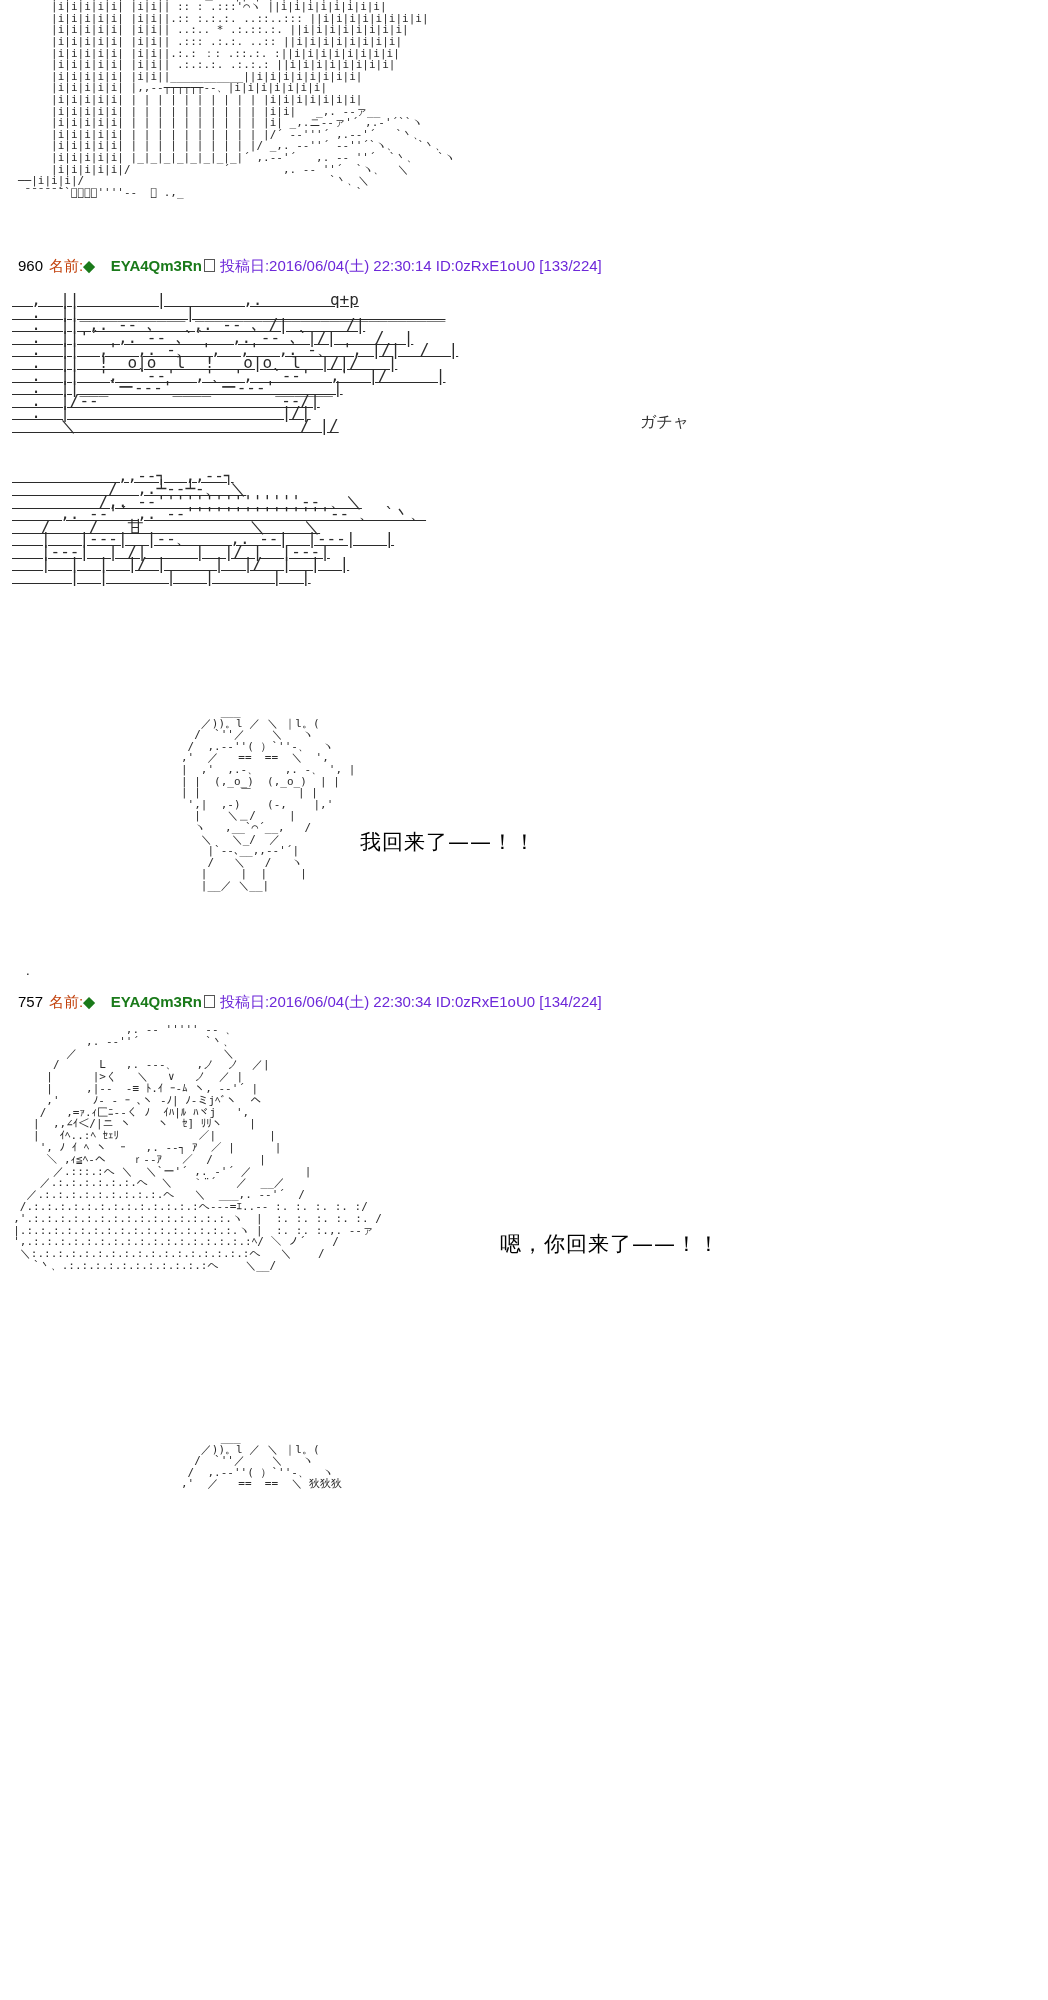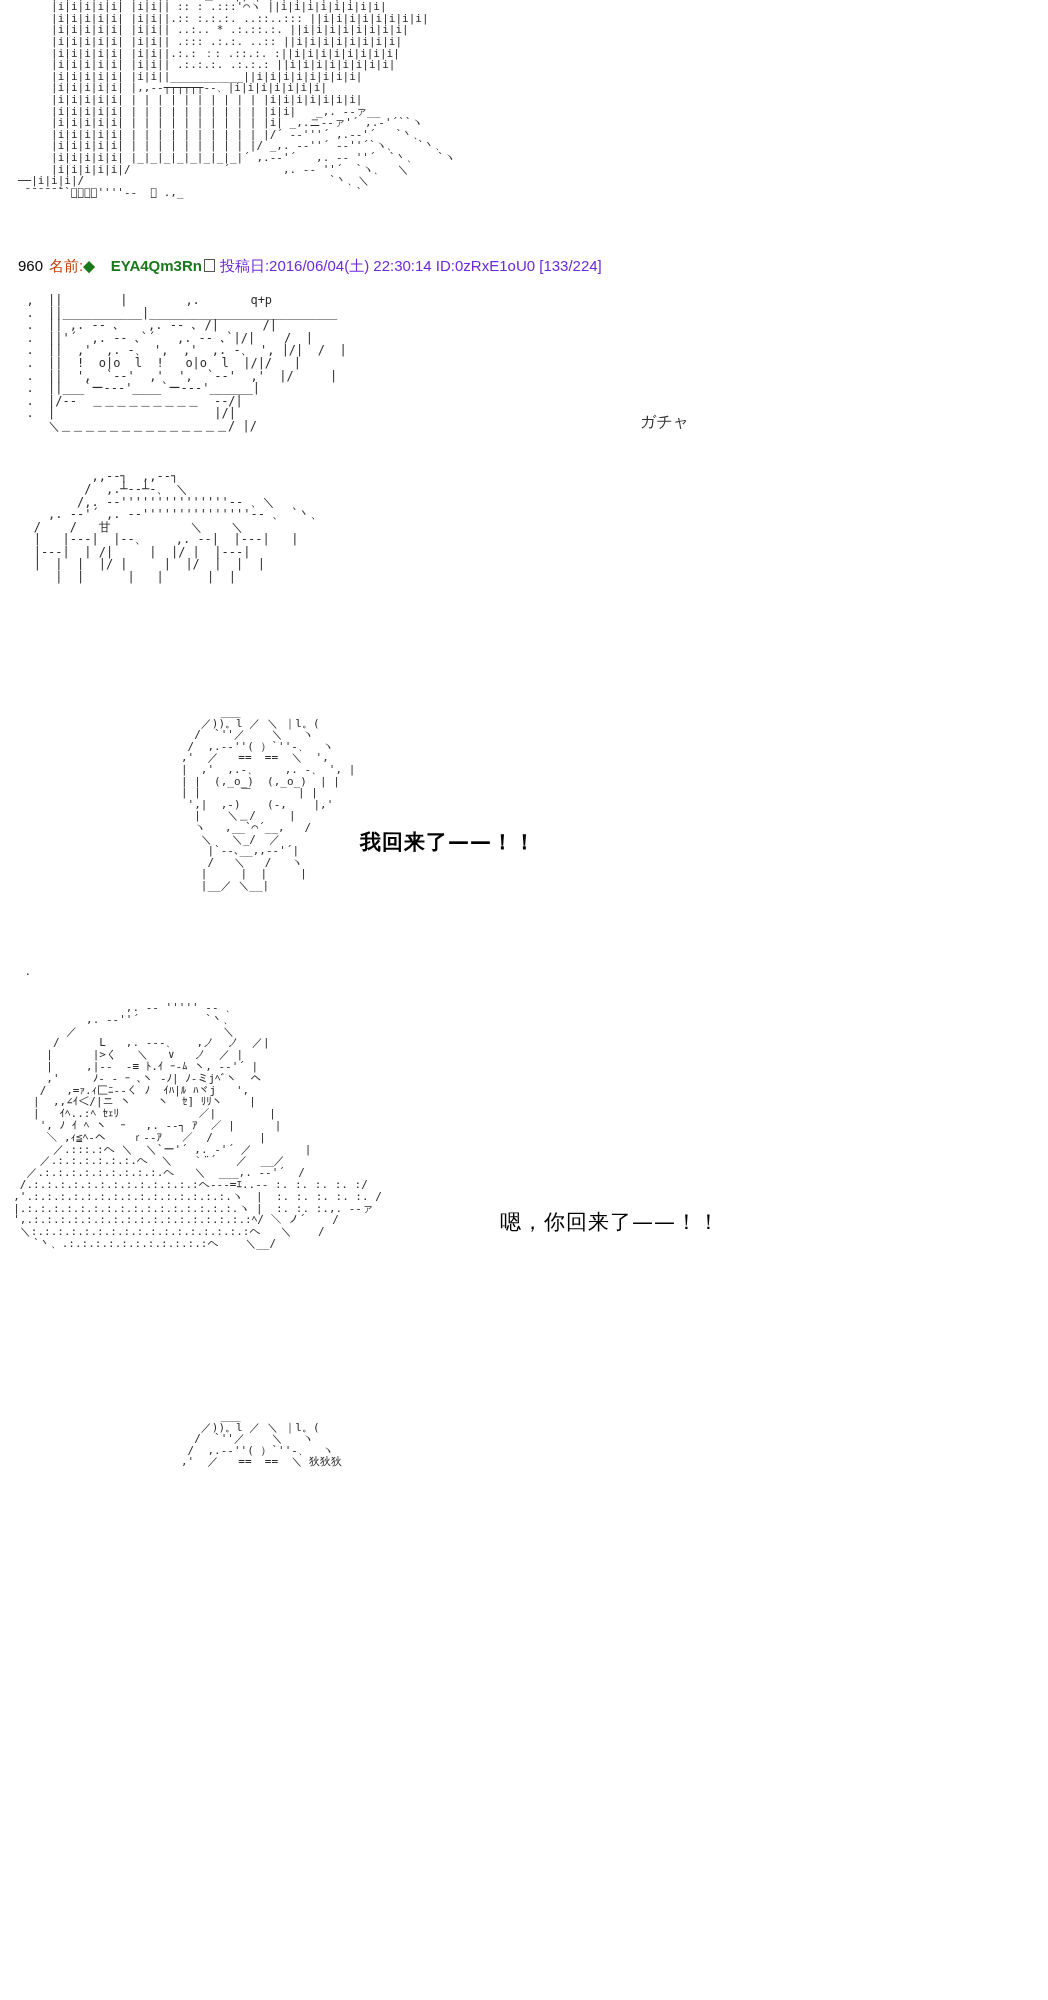--- a/index.html
+++ b/index.html
@@ -113,21 +113,21 @@
 ──|i|i|i|/                                     `丶、＼
  ̄ ̄ ̄ ̄ ̄ ̄``゙゙゙゙''''‐-  ､ .,_                          `
 </pre>
   </div>
 
   <div class="post-header" style="margin-top:16px;">
     <span class="num">960</span><span class="namelabel">名前:</span><span class="mark">◆</span><span class="handle">EYA4Qm3Rn</span><span class="boxglyph"></span><span class="meta">投稿日:2016/06/04(土) 22:30:14 ID:0zRxE1oU0 [133/224]</span>
   </div>
 
   <div class="block" style="height:430px;">
-    <pre class="aa" style="position:absolute; left:12px; top:18px; font-size:12px; line-height:12.6px;">  ,  ||        |        ,.       q+p
+    <pre class="aa" style="position:absolute; left:12px; top:18px; font-size:16px; line-height:12.6px;text-decoration:underline;">  ,  ||        |        ,.       q+p
   .  ||___________|__________________________
   .  || ,. -‐ ､    ,. -‐ ､ /|      /|
   .  ||'´  ,. -‐ ､`´   ,. -‐ ､`|/|    /  |
   .  ||  ,'  ,. -、 ',  ,'  ,. -、 ', |/|  /  |
   .  ||  !  o|o  l  !   o|o  l  |/|/   |
   .  ||  ',  `‐-'  ,'  ',  `‐-'  ,'  |/     |
   .  ||___`ー--‐'____`ー--‐'______|
   .  |/‐-  ＿＿＿＿＿＿＿＿＿  -‐/|
   .  |                      |/|
      ＼＿＿＿＿＿＿＿＿＿＿＿＿＿＿/ |/
@@ -156,27 +156,30 @@
         | |  (,_o_)  (,_o_)  | |
         | |      ￣       | |
          ',|  ,-)    (-,    |,'
           |    ＼＿/     |
           ヽ   ,__`⌒´__,   /
            ＼   ＼_/  ／
             |`‐-､__,,-‐'´|
             /   ＼   /   ヽ
            |     |  |     |
            |__／ ＼__|</pre>
-    <div class="dialogue" style="left:360px; top:122px;font-weight:bold;">我回来了——！！</div>
+    <div class="dialogue" style="left:360px; top:122px;">我回来了——！！</div>
   </div>
 
   <div class="block" style="height:24px;">
     <pre class="aa" style="position:absolute; left:18px; top:0px;"> .</pre>
   </div>
 
+  <div class="post-header" style="margin-top:2px;">
+    <span class="num">757</span><span class="namelabel">名前:</span><span class="mark">◆</span><span class="handle">EYA4Qm3Rn</span><span class="boxglyph"></span><span class="meta">投稿日:2016/06/04(土) 22:30:34 ID:0zRxE1oU0 [134/224]</span>
+  </div>
 
   <div class="block" style="height:420px;">
     <pre class="aa" style="position:absolute; left:0px; top:12px; font-size:11px; line-height:11.8px;">                   ,. -‐ ''''' ‐- 、
              ,. -‐''´          `丶、
           ／                      ＼
         /      L   ,. -‐-、   ,ノ  ノ  ／|
        |      |&gt;く   ＼   ∨   ノ  ／ |
        |     ,|‐-  -≡ ﾄ.ｲ ｰ-ﾑ ヽ, -‐'´ |
        ,'     ﾉ‐ - ｰ ､ヽ -ﾉ| ﾉ‐ミjﾍﾞヽ  ヘ
       /   ,=ｧ.ｨ匚ﾆ-‐く ﾉ  ｲﾊ|ﾙ ﾊヾj   ',

